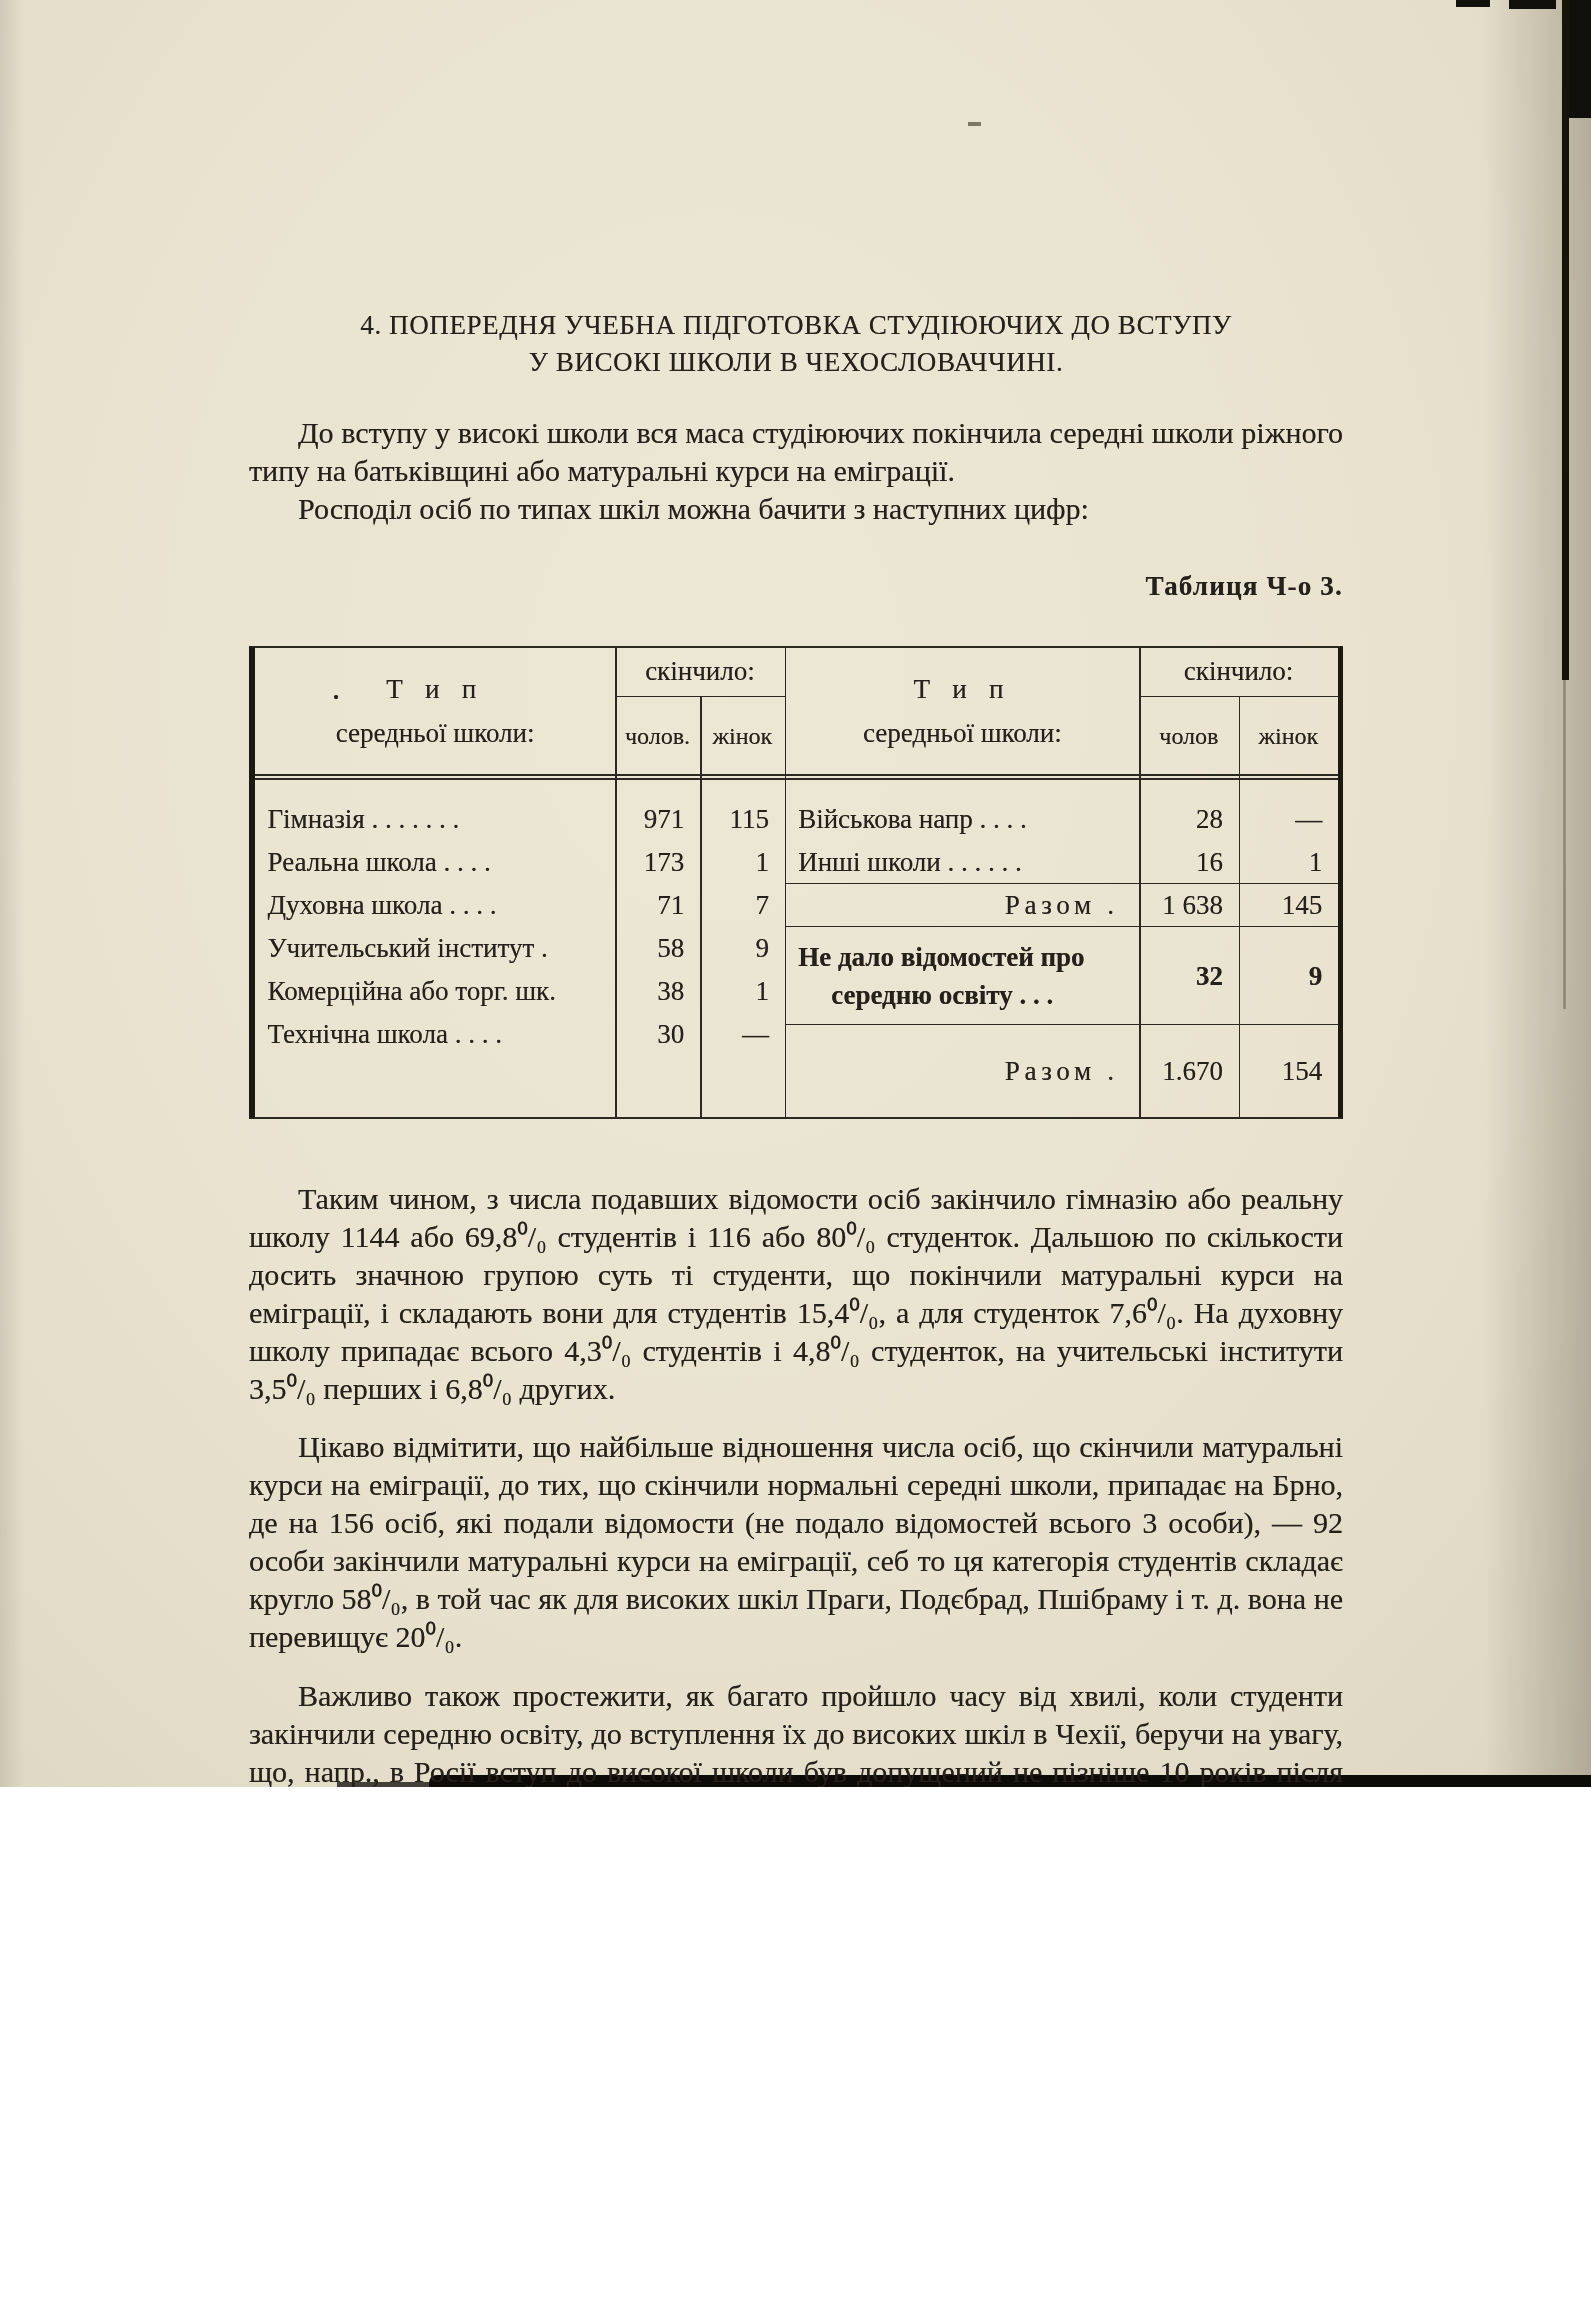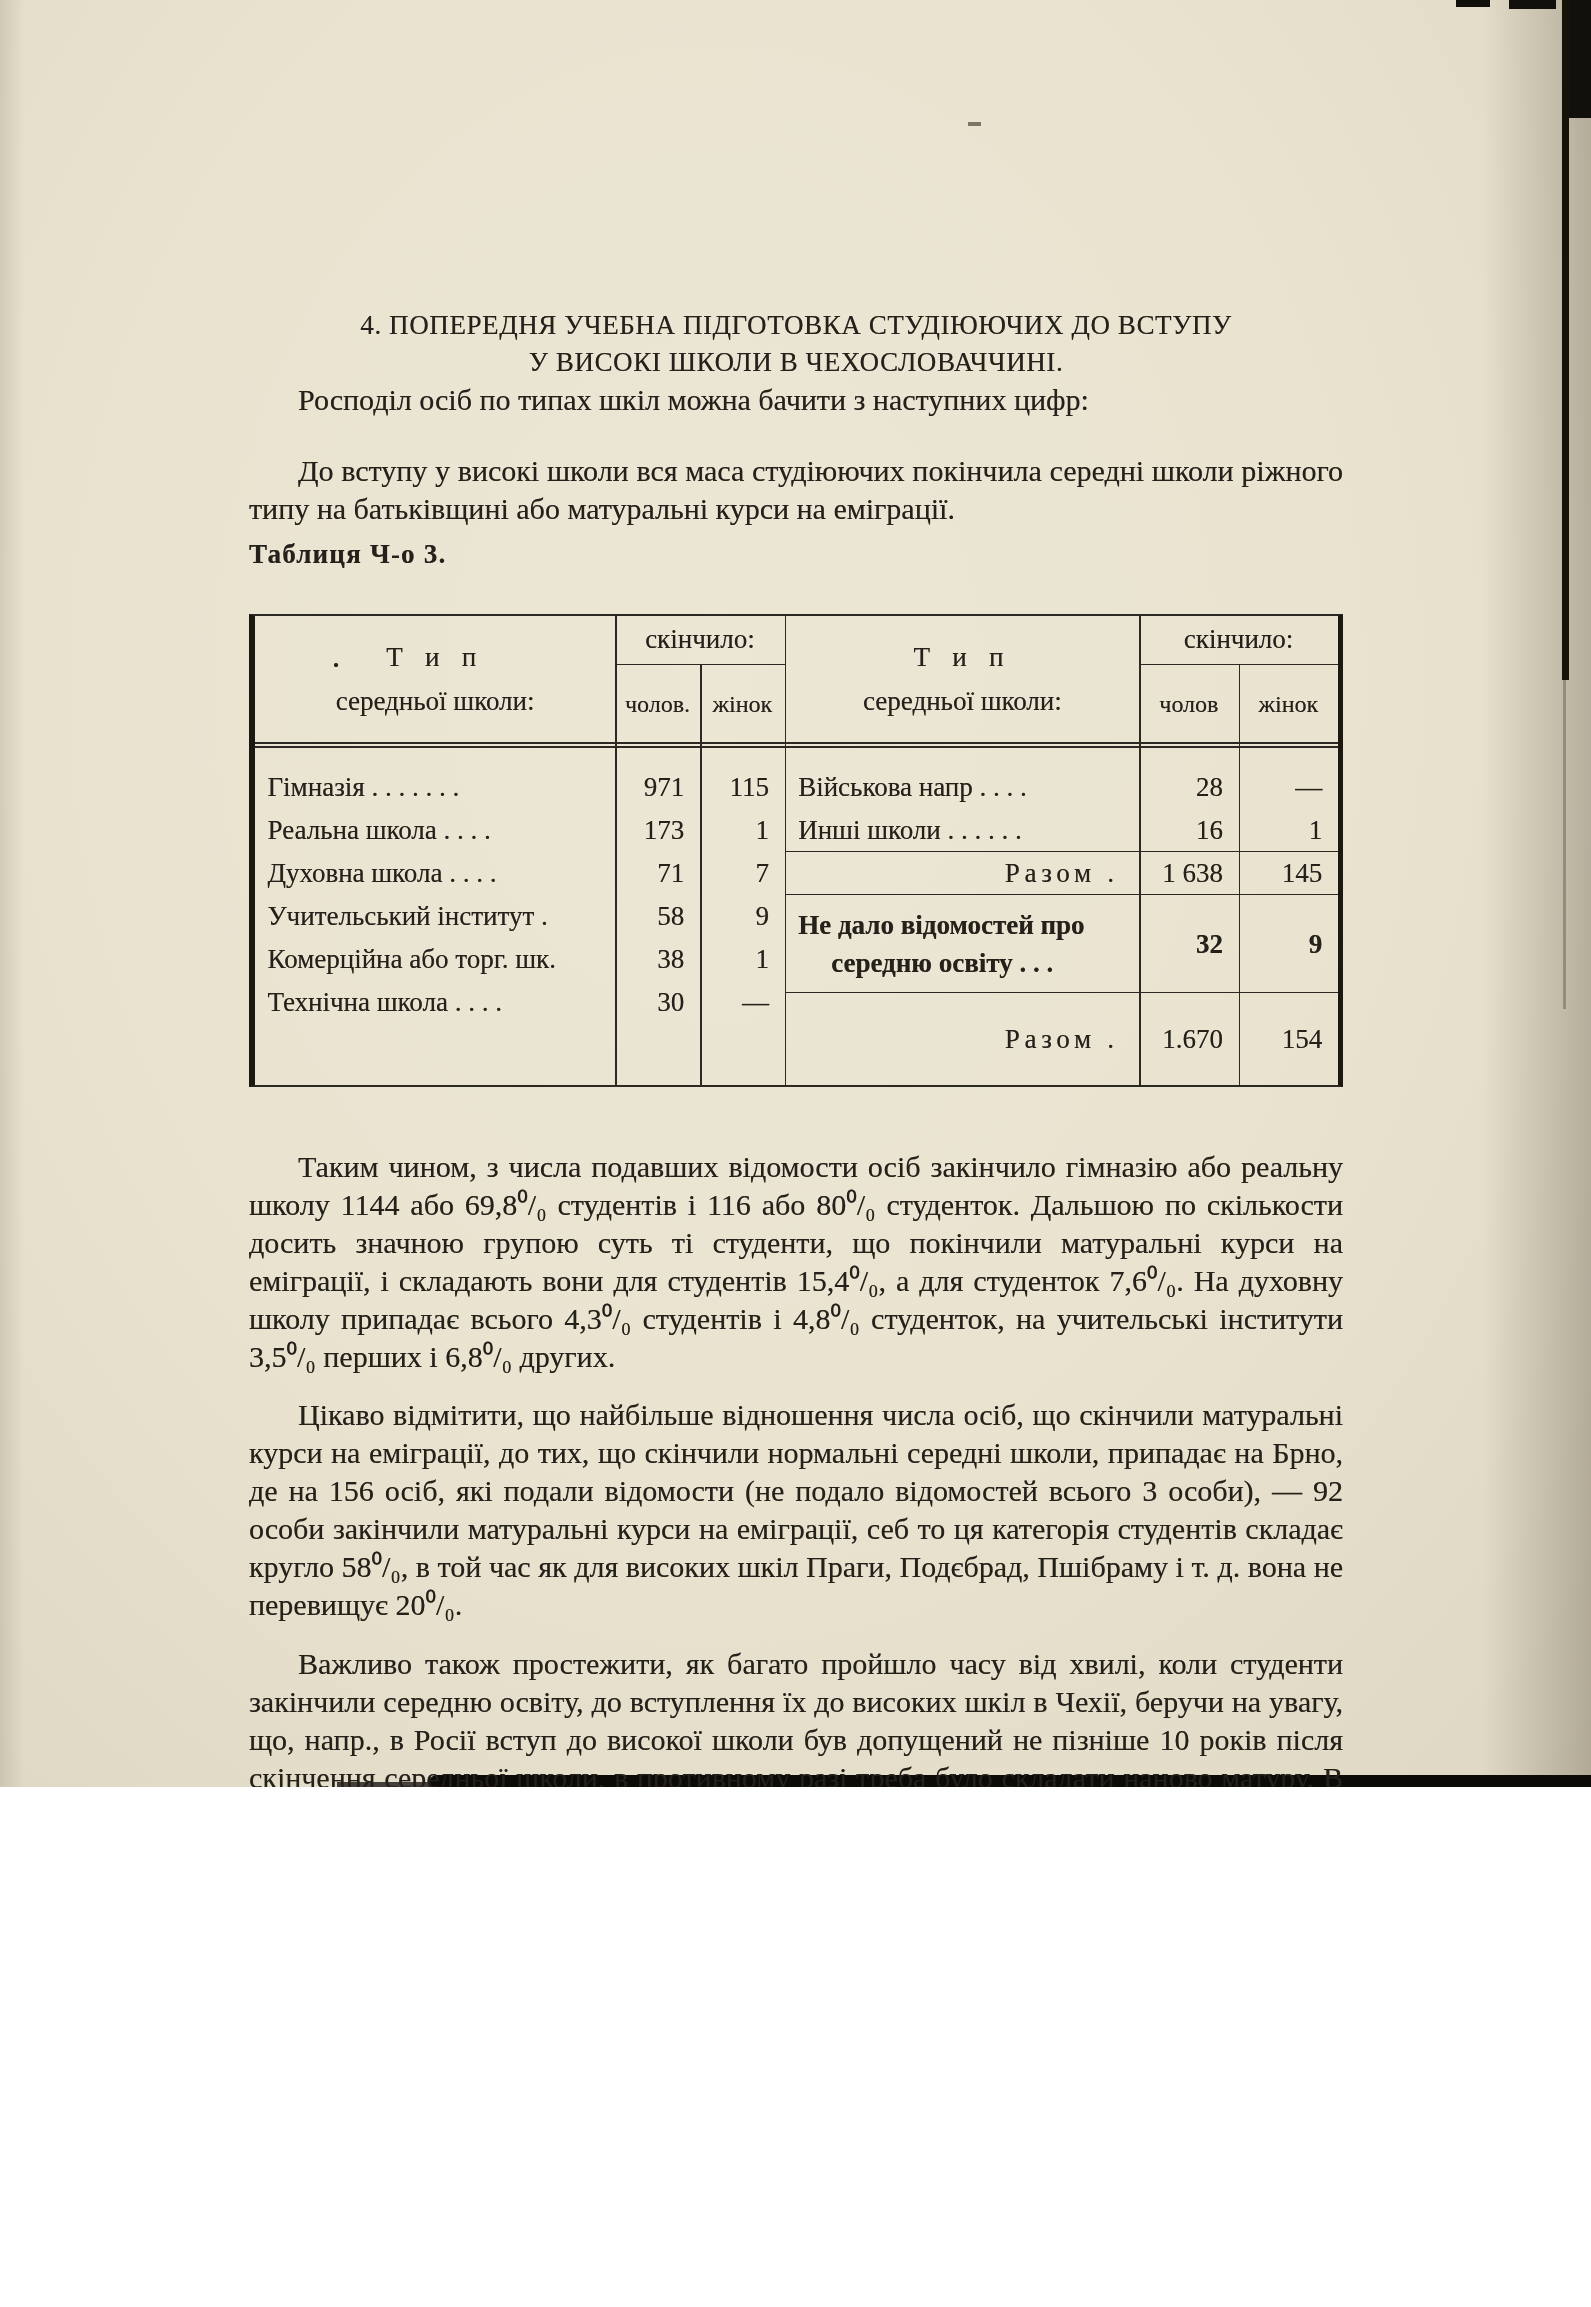--- a/index.html
+++ b/index.html
@@ -35,21 +35,21 @@
     position:absolute; left:249px; top:307px; width:1094px;
     font-size:30px; line-height:38px; text-align:justify;
     text-shadow:0.2px 0.2px 0 rgba(34,30,24,0.55);
   }
   h1.title { margin:0; font-size:27px; line-height:37px; font-weight:normal; letter-spacing:0.6px; text-align:center; }
   h1.title span { display:block; }
   p.para { margin:0; text-indent:49px; }
   p.intro1 { margin-top:33px; }
   p.after1 { margin-top:61px; }
   p.after2, p.after3 { margin-top:20.4px; }
-  .caption { margin-top:7px; text-align:left; font-weight:bold; font-size:27px; letter-spacing:1.2px; }
+  .caption { margin-top:39px; text-align:right; font-weight:bold; font-size:27px; letter-spacing:1.2px; }
   .page-number { position:absolute; left:249px; top:1954px; font-size:36px; text-shadow:0.2px 0.2px 0 rgba(34,30,24,0.55); }
 
   
   .ocr-table {
     margin-top:41px; height:473px; display:flex; box-sizing:border-box;
     border-top:2.4px solid #2c2822; border-bottom:2.4px solid #2c2822;
     border-left:6.3px solid #1c1913; border-right:5.5px solid #1c1913;
     font-size:27px; line-height:34px; text-align:left;
   }
   .t-half { position:relative; display:flex; flex-direction:column; box-sizing:border-box; height:100%; }
@@ -102,22 +102,22 @@
   <div class="art-bottom-tail"></div>
   <div class="art-dash"></div>
 
   <div class="content">
 
     <h1 class="title">
       <span>4. ПОПЕРЕДНЯ УЧЕБНА ПІДГОТОВКА СТУДІЮЮЧИХ ДО ВСТУПУ</span>
       <span>У ВИСОКІ ШКОЛИ В ЧЕХОСЛОВАЧЧИНІ.</span>
     </h1>
 
+    <p class="para intro1">До вступу у високі школи вся маса студіюючих покінчила середні школи ріжного типу на батьківщині або матуральні курси на еміграції.</p>
     <p class="para">Росподіл осіб по типах шкіл можна бачити з наступних цифр:</p>
-    <p class="para intro1">До вступу у високі школи вся маса студіюючих покінчила середні школи ріжного типу на батьківщині або матуральні курси на еміграції.</p>
 
     <div class="caption">Таблиця Ч-о 3.</div>
 
     <div class="ocr-table">
 
       <div class="t-half t-left">
         <span class="bullet">•</span>
         <div class="vline vl-a"></div>
         <div class="vline vl-b"></div>
 

